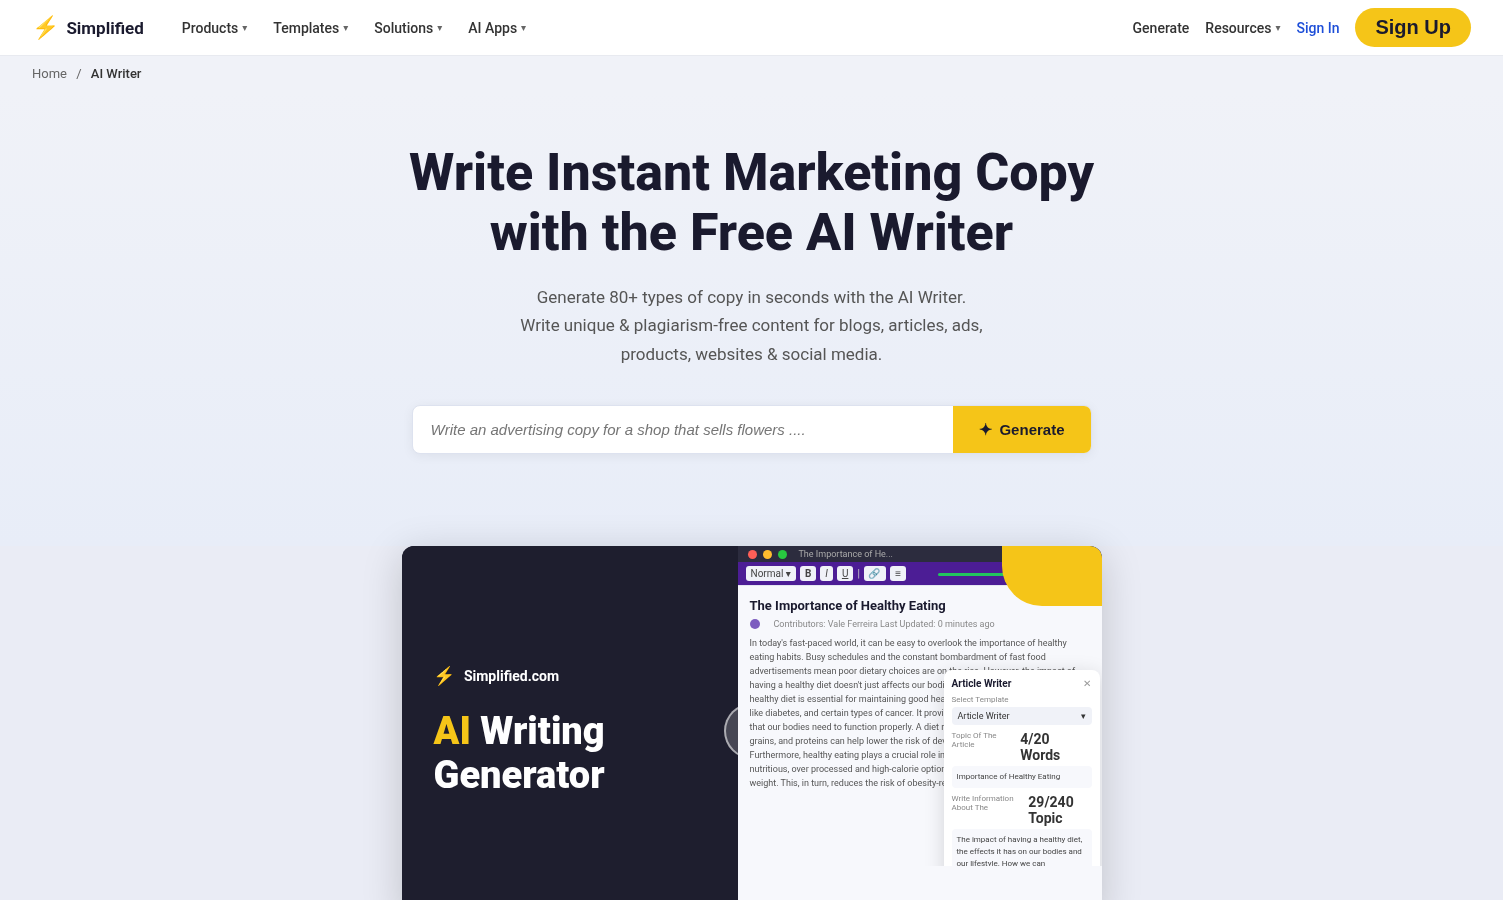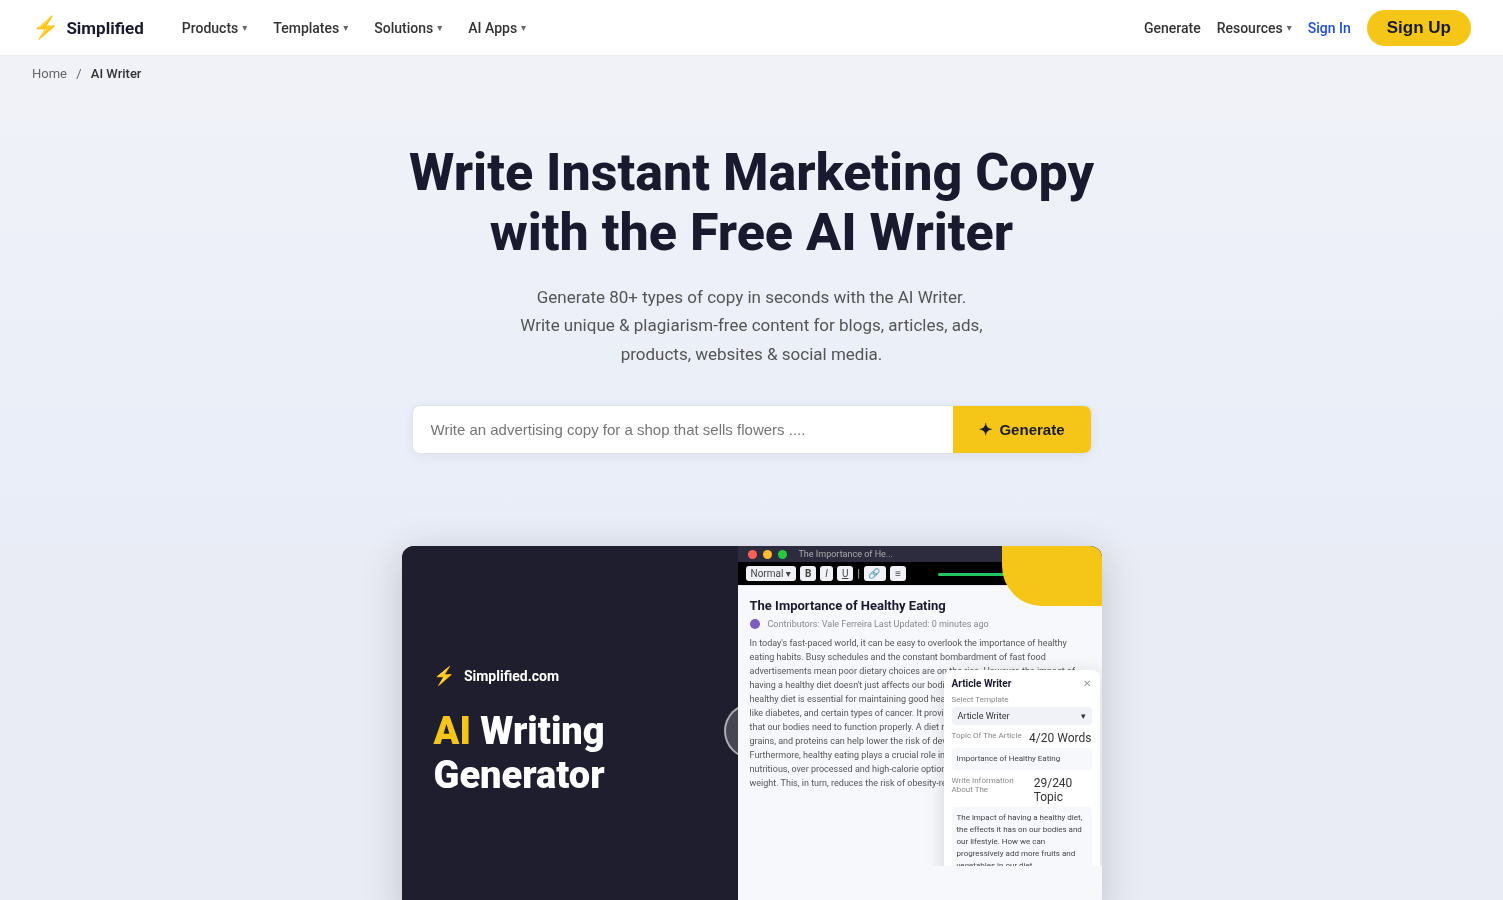--- a/index.html
+++ b/index.html
@@ -72,21 +72,21 @@
     }
     .nav-signin {
       font-size: 14px;
       font-weight: 500;
       color: #1d4ed8;
       cursor: pointer;
     }
     .nav-signup {
       background: #f5c518;
       color: #1a1a2e;
-      font-size: 17px;
+      font-size: 20px;
       font-weight: 700;
       padding: 8px 20px;
       border-radius: 24px;
       cursor: pointer;
       border: none;
     }
 
     
     .breadcrumb {
       padding: 10px 32px;
@@ -136,20 +136,21 @@
       box-shadow: 0 2px 12px rgba(0,0,0,0.06);
     }
     .search-input {
       flex: 1;
       border: none;
       outline: none;
       padding: 14px 18px;
       font-size: 15px;
       color: #888;
       background: transparent;
+      font-style: italic;
     }
     .generate-btn {
       background: #f5c518;
       color: #1a1a2e;
       border: none;
       padding: 14px 26px;
       font-size: 15px;
       font-weight: 700;
       cursor: pointer;
       display: flex;
@@ -248,21 +249,21 @@
       align-items: center;
       padding: 0 10px;
       gap: 6px;
       border-radius: 0 12px 0 0;
     }
     .editor-dot {
       width: 9px; height: 9px;
       border-radius: 50%;
     }
     .editor-toolbar {
-      background: #000000;
+      background: #4c1d95;
       border-bottom: 1px solid #e4e6f0;
       padding: 4px 8px;
       display: flex;
       align-items: center;
       gap: 4px;
     }
     .toolbar-btn {
       font-size: 10px;
       padding: 2px 5px;
       background: #f0f2f8;
@@ -277,21 +278,21 @@
     }
     .editor-article-title {
       font-size: 13px;
       font-weight: 700;
       color: #1a1a2e;
       margin-bottom: 6px;
     }
     .editor-author-row {
       display: flex;
       align-items: center;
-      gap: 8px;
+      gap: 14px;
       margin-bottom: 8px;
     }
     .author-dot {
       width: 10px; height: 10px;
       border-radius: 50%;
       background: #7c5cbf;
     }
     .editor-meta {
       font-size: 9px;
       color: #888;
@@ -349,21 +350,22 @@
       display: flex;
       justify-content: space-between;
       margin-bottom: 3px;
     }
     .panel-key {
       color: #888;
       font-size: 8px;
     }
     .panel-val {
       color: #333;
-      font-size: 12px;
+      font-size: 14px;
+      font-weight: bold;
     }
     .panel-textarea {
       background: #f7f8fc;
       border-radius: 4px;
       padding: 5px;
       font-size: 8px;
       color: #444;
       margin-bottom: 6px;
       line-height: 1.5;
     }

